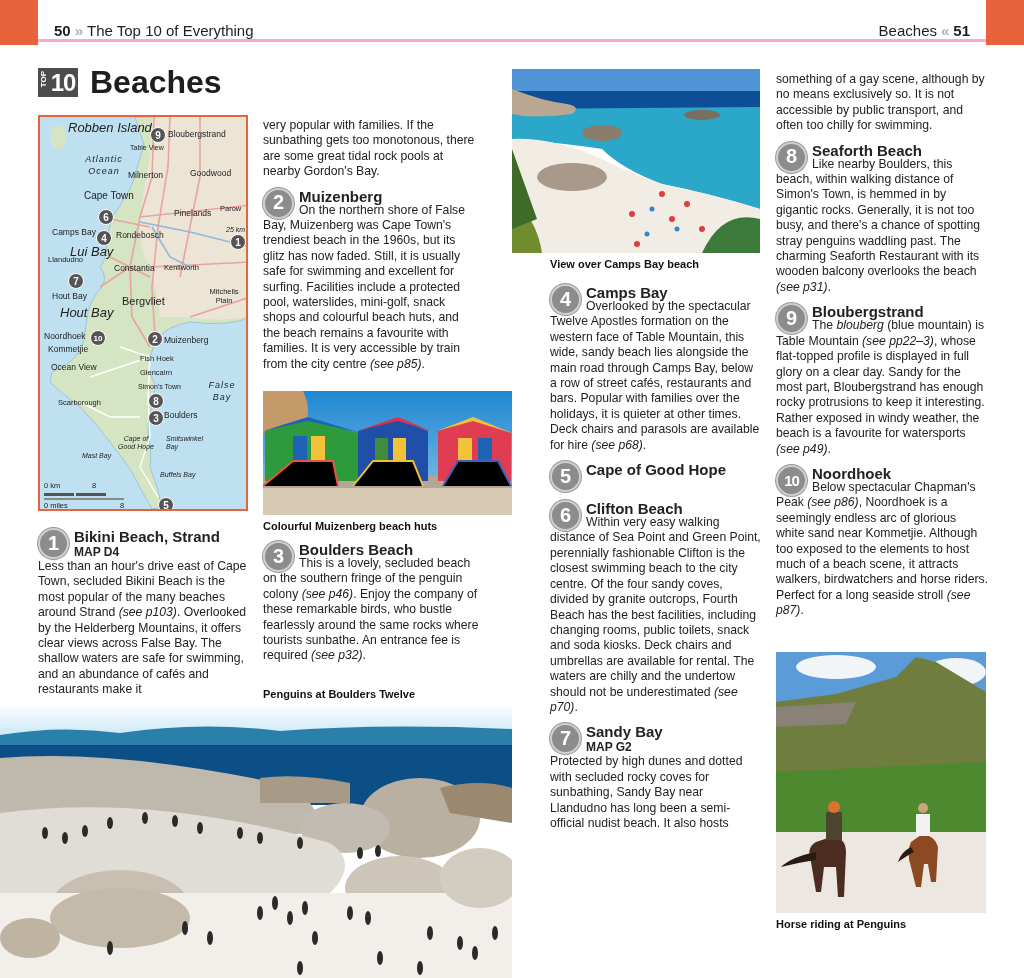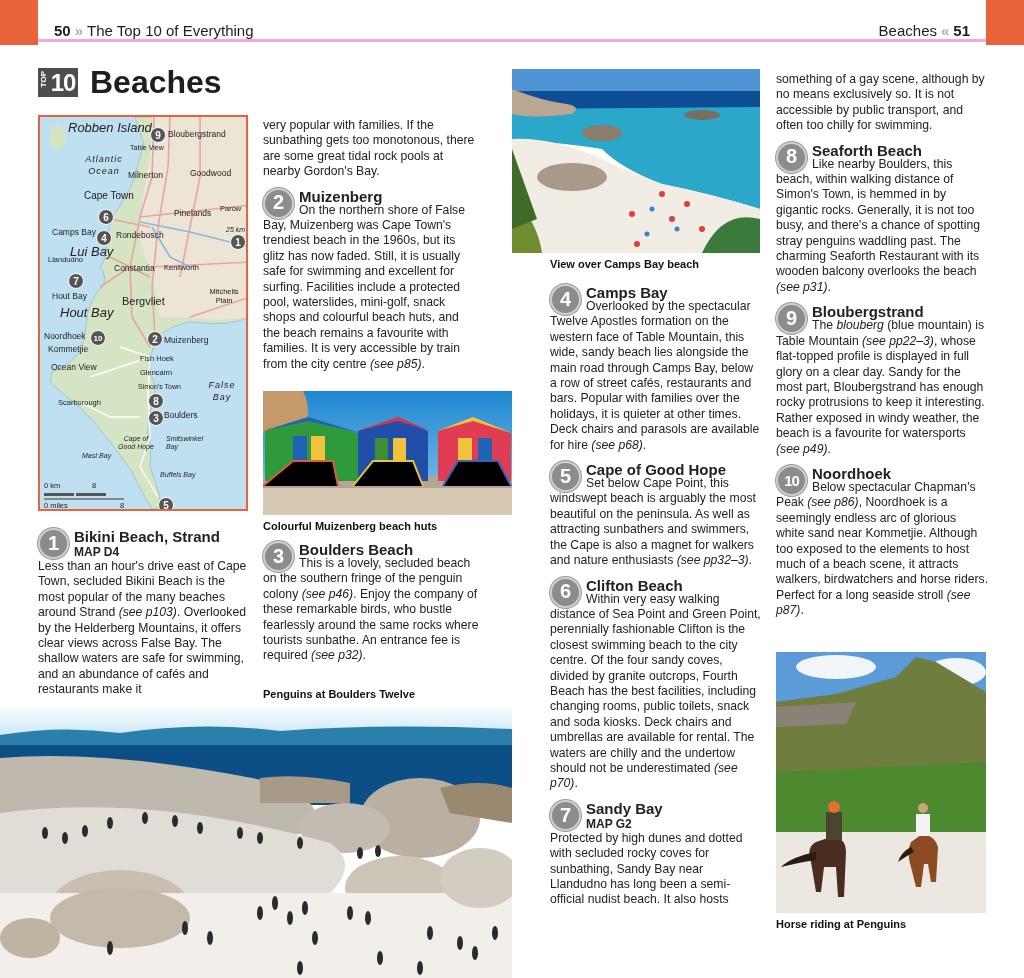--- a/index.html
+++ b/index.html
@@ -313,21 +313,20 @@
       <div class="badge">4</div>
       <div class="entry-title">Camps Bay</div>
     </div>
     <p class="p indent-first"><span>Overlooked by the spectacular Twelve Apostles formation on the western face of Table Mountain, this wide, sandy beach lies alongside the main road through Camps Bay, below a row of street cafés, restaurants and bars. Popular with families over the holidays, it is quieter at other times. Deck chairs and parasols are available for hire </span><em>(see p68)</em><span>.</span></p>
   </div>
   <div>
     <div class="entry-head">
       <div class="badge">5</div>
       <div class="entry-title">Cape of Good Hope</div>
     </div>
-    <p class="p indent-first"><span>Set below Cape Point, this windswept beach is arguably the most beautiful on the peninsula. As well as attracting sunbathers and swimmers, the Cape is also a magnet for walkers and nature enthusiasts </span><em>(see pp32–3)</em><span>.</span></p>
   </div>
   <div>
     <div class="entry-head">
       <div class="badge">6</div>
       <div class="entry-title">Clifton Beach</div>
     </div>
     <p class="p indent-first"><span>Within very easy walking distance of Sea Point and Green Point, perennially fashionable Clifton is the closest swimming beach to the city centre. Of the four sandy coves, divided by granite outcrops, Fourth Beach has the best facilities, including changing rooms, public toilets, snack and soda kiosks. Deck chairs and umbrellas are available for rental. The waters are chilly and the undertow should not be underestimated </span><em>(see p70)</em><span>.</span></p>
   </div>
   <div>
     <div class="entry-head">

